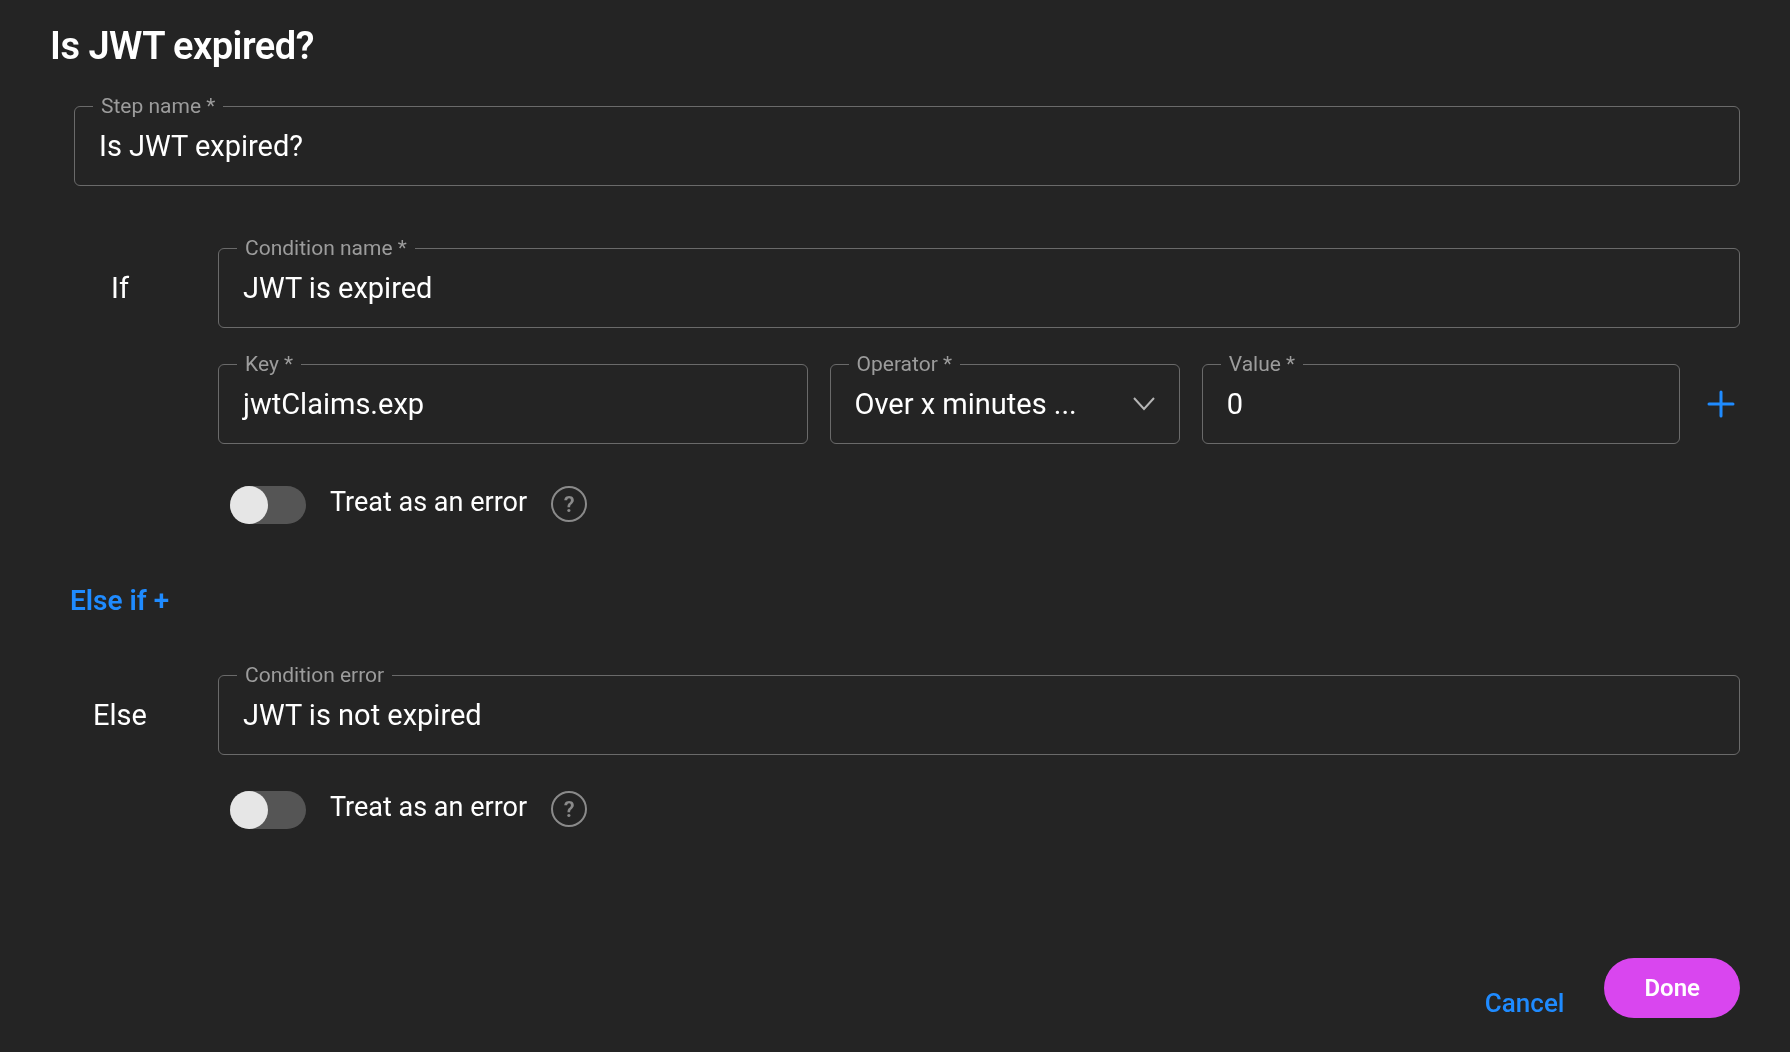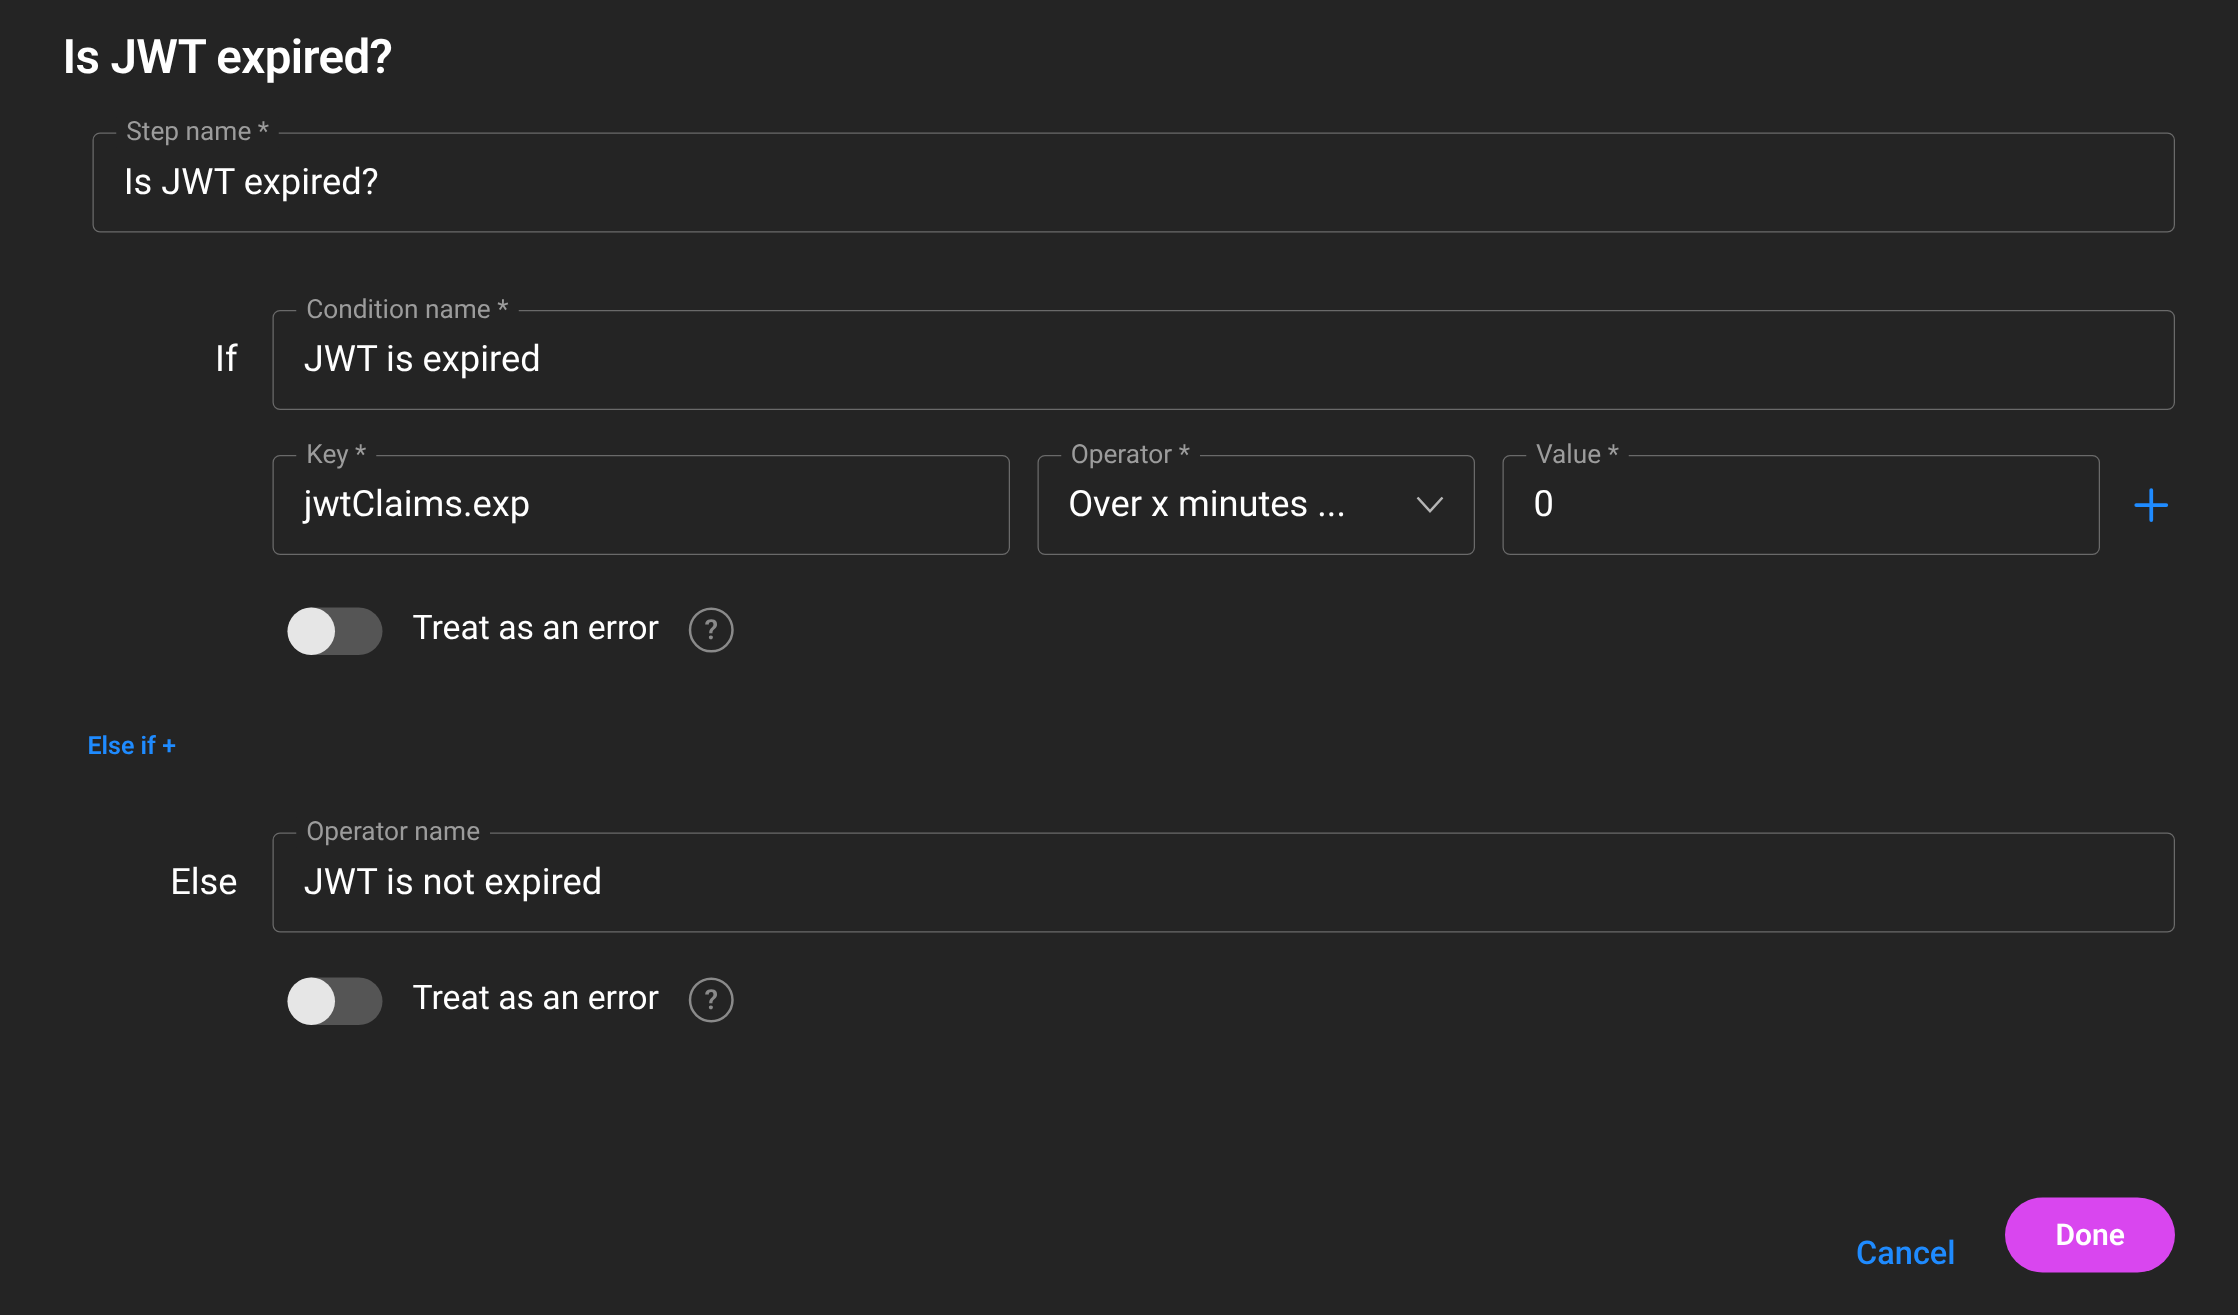--- a/index.html
+++ b/index.html
@@ -59,21 +59,21 @@
   
   .row {
     display: flex;
     align-items: center;
     gap: 18px;
     margin-bottom: 36px;
   }
   .step-row { margin-bottom: 62px; padding-left: 24px; }
   .label-col {
     width: 150px;
-    text-align: right;
+    text-align: center;
     font-size: 29px;
     color: #fff;
     padding-right: 10px;
   }
   .grow { flex: 1 1 auto; }
 
   
   .key-field   { width: 617px; }
   .op-field    { width: 361px; gap: 48px; }
   .val-field   { width: 500px; }
@@ -121,21 +121,21 @@
     align-items: center;
     justify-content: center;
     color: #8a8a8a;
     font-size: 22px;
     font-weight: 600;
     cursor: pointer;
   }
 
   .elseif-link {
     color: #1f8bff;
-    font-size: 20px;
+    font-size: 28px;
     font-weight: 600;
     margin-left: 20px;
     margin-bottom: 48px;
     cursor: pointer;
     display: inline-block;
   }
 
   
   .footer {
     position: absolute;
@@ -224,21 +224,21 @@
     <span class="help-icon">?</span>
   </div>
 
   
   <div class="elseif-link">Else if +</div>
 
   
   <div class="row" style="margin-top:10px;">
     <div class="label-col">Else</div>
     <div class="field grow">
-      <span class="legend">Operator name</span>
+      <span class="legend">Condition error</span>
       <span class="value">JWT is not expired</span>
     </div>
   </div>
 
   
   <div class="toggle-row" style="margin-bottom:0;">
     <div class="toggle">
       <div class="knob"></div>
     </div>
     <span class="toggle-label">Treat as an error</span>

